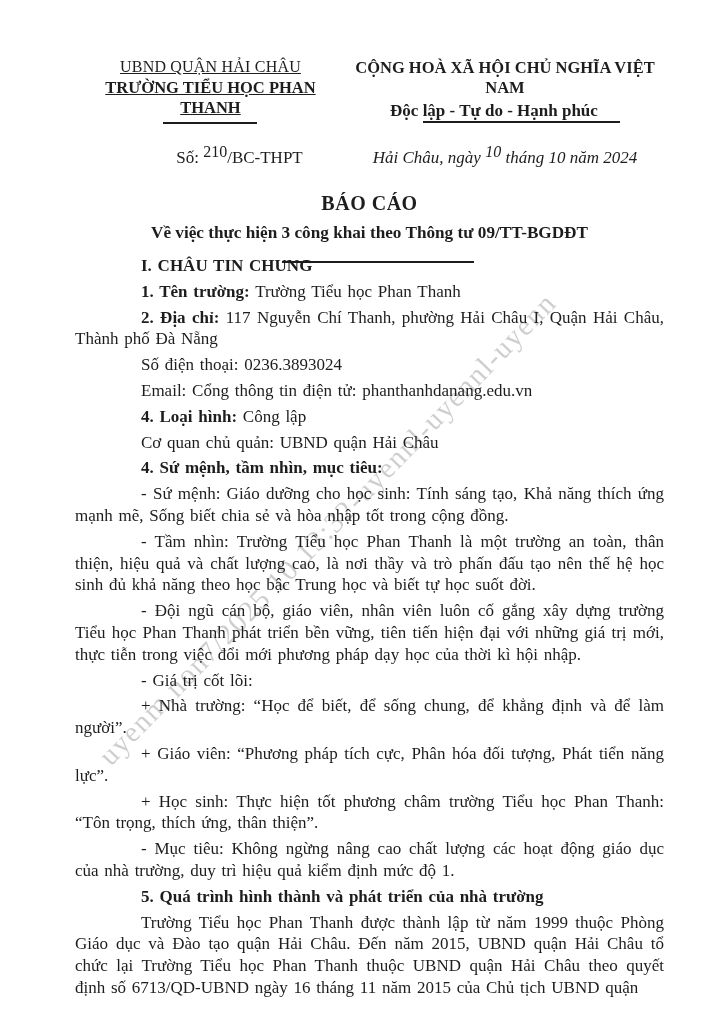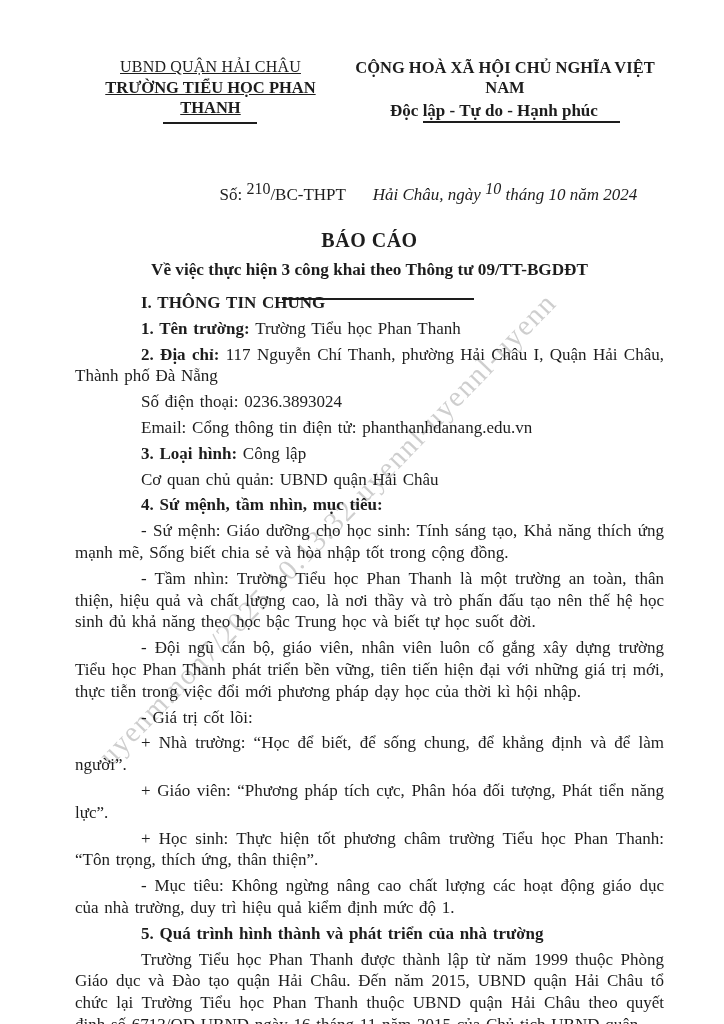--- a/index.html
+++ b/index.html
@@ -21,21 +21,21 @@
   .hdr{display:flex;width:100%;}
   .hcol-left{width:46%;text-align:center;text-decoration:underline;}
   .hcol-right{width:54%;text-align:center;}
   .hl1{font-size:16px;letter-spacing:.2px;}
   .hl2{font-size:16.5px;font-weight:bold;margin-top:2px;}
   .hrule{width:94px;height:2px;background:#1d1d1d;margin:4px auto 0;}
   .rl1{font-size:16.5px;font-weight:bold;}
   .rl2{font-size:17px;font-weight:bold;margin-top:3px;}
   .u-ext{border-bottom:2px solid #1d1d1d;padding-right:22px;padding-bottom:1px;}
   .numdate{display:flex;margin-top:24px;align-items:baseline;}
-  .numcell{width:46%;text-align:right;padding-left:58px;font-size:17px;box-sizing:border-box;margin-top:37px;}
+  .numcell{width:46%;text-align:center;padding-left:58px;font-size:17px;box-sizing:border-box;}
   .datecell{width:54%;text-align:center;font-style:italic;font-size:17px;}
   .raised{position:relative;top:-6px;font-size:16px;}
   .title{ text-align:center;font-weight:bold;font-size:20px;margin-top:24px;letter-spacing:.5px;}
   .subtitle{text-align:center;font-weight:bold;font-size:17.2px;margin-top:8px;}
   .sub-u{border-bottom:2px solid #1d1d1d;padding-bottom:19px;}
   .docbody{margin-top:12px;}
   .para{
     font-size:17px;line-height:21.8px;margin:4px 0 0;
     text-align:justify;text-indent:66px;word-spacing:1.5px;
   }
@@ -66,26 +66,26 @@
     <div class="numdate">
       <div class="numcell"><span>Số: </span><span class="raised">210</span><span>/BC-THPT</span></div>
       <div class="datecell"><span>Hải Châu, ngày </span><span class="raised">10</span><span> tháng 10  năm 2024</span></div>
     </div>
 
     <div class="title">BÁO CÁO</div>
 
     <div class="subtitle"><span>Về việc thực hiện </span><span class="sub-u">3 công khai theo Thông tư</span><span> 09/TT-BGDĐT</span></div>
 
     <div class="docbody">
-        <p class="para heading"><span>I. THÔNG TIN CHUNG</span></p>
+        <p class="para heading"><span>I. CHÂU TIN CHUNG</span></p>
         <p class="para "><b>1. Tên trường:</b><span> Trường Tiểu học Phan Thanh</span></p>
         <p class="para "><b>2. Địa chỉ:</b><span> 117 Nguyễn Chí Thanh, phường Hải Châu I, Quận Hải Châu, Thành phố Đà Nẵng</span></p>
         <p class="para "><span>Số điện thoại: 0236.3893024</span></p>
         <p class="para "><span>Email: Cổng thông tin điện tử: phanthanhdanang.edu.vn</span></p>
-        <p class="para "><b>3. Loại hình:</b><span> Công lập</span></p>
+        <p class="para "><b>4. Loại hình:</b><span> Công lập</span></p>
         <p class="para "><span>Cơ quan chủ quản: UBND quận Hải Châu</span></p>
         <p class="para heading"><span>4. Sứ mệnh, tầm nhìn, mục tiêu:</span></p>
         <p class="para "><span>- Sứ mệnh: Giáo dưỡng cho học sinh: Tính sáng tạo, Khả năng thích ứng mạnh mẽ, Sống biết chia sẻ và hòa nhập tốt trong cộng đồng.</span></p>
         <p class="para "><span>- Tầm nhìn: Trường Tiểu học Phan Thanh là một trường an toàn, thân thiện, hiệu quả và chất lượng cao, là nơi thầy và trò phấn đấu tạo nên thế hệ học sinh đủ khả năng theo học bậc Trung học và biết tự học suốt đời.</span></p>
         <p class="para "><span>- Đội ngũ cán bộ, giáo viên, nhân viên luôn cố gắng xây dựng trường Tiểu học Phan Thanh phát triển bền vững, tiên tiến hiện đại với những giá trị mới, thực tiễn trong việc đổi mới phương pháp dạy học của thời kì hội nhập.</span></p>
         <p class="para "><span>- Giá trị cốt lõi:</span></p>
         <p class="para "><span>+ Nhà trường: “Học để biết, để sống chung, để khẳng định và để làm người”.</span></p>
         <p class="para "><span>+ Giáo viên: “Phương pháp tích cực, Phân hóa đối tượng, Phát tiển năng lực”.</span></p>
         <p class="para "><span>+ Học sinh: Thực hiện tốt phương châm trường Tiểu học Phan Thanh: “Tôn trọng, thích ứng, thân thiện”.</span></p>
         <p class="para "><span>- Mục tiêu: Không ngừng nâng cao chất lượng các hoạt động giáo dục của nhà trường, duy trì hiệu quả kiểm định mức độ 1.</span></p>

